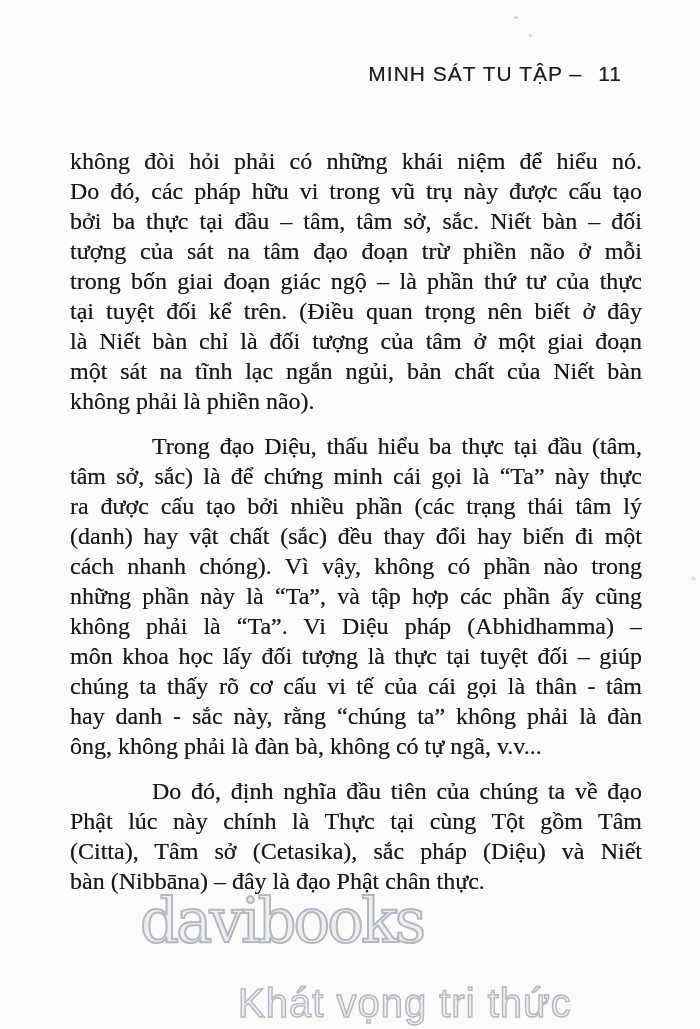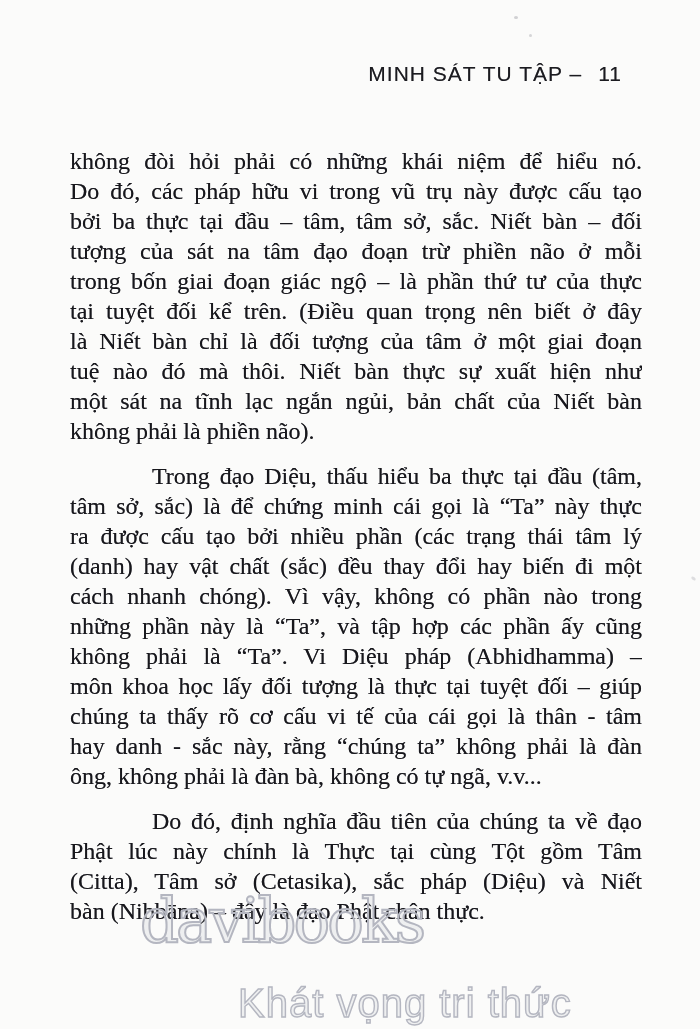--- a/index.html
+++ b/index.html
@@ -62,21 +62,20 @@
   <div class="body-text">
 
     <div class="para">
       <div class="line">không đòi hỏi phải có những khái niệm để hiểu nó.</div>
       <div class="line">Do đó, các pháp hữu vi trong vũ trụ này được cấu tạo</div>
       <div class="line">bởi ba thực tại đầu – tâm, tâm sở, sắc. Niết bàn – đối</div>
       <div class="line">tượng của sát na tâm đạo đoạn trừ phiền não ở mỗi</div>
       <div class="line">trong bốn giai đoạn giác ngộ – là phần thứ tư của thực</div>
       <div class="line">tại tuyệt đối kể trên. (Điều quan trọng nên biết ở đây</div>
       <div class="line">là Niết bàn chỉ là đối tượng của tâm ở một giai đoạn</div>
-      <div class="line">tuệ nào đó mà thôi. Niết bàn thực sự xuất hiện như</div>
       <div class="line">một sát na tĩnh lạc ngắn ngủi, bản chất của Niết bàn</div>
       <div class="line last">không phải là phiền não).</div>
     </div>
 
     <div class="para">
       <div class="line indent">Trong đạo Diệu, thấu hiểu ba thực tại đầu (tâm,</div>
       <div class="line">tâm sở, sắc) là để chứng minh cái gọi là “Ta” này thực</div>
       <div class="line">ra được cấu tạo bởi nhiều phần (các trạng thái tâm lý</div>
       <div class="line">(danh) hay vật chất (sắc) đều thay đổi hay biến đi một</div>
       <div class="line">cách nhanh chóng). Vì vậy, không có phần nào trong</div>

